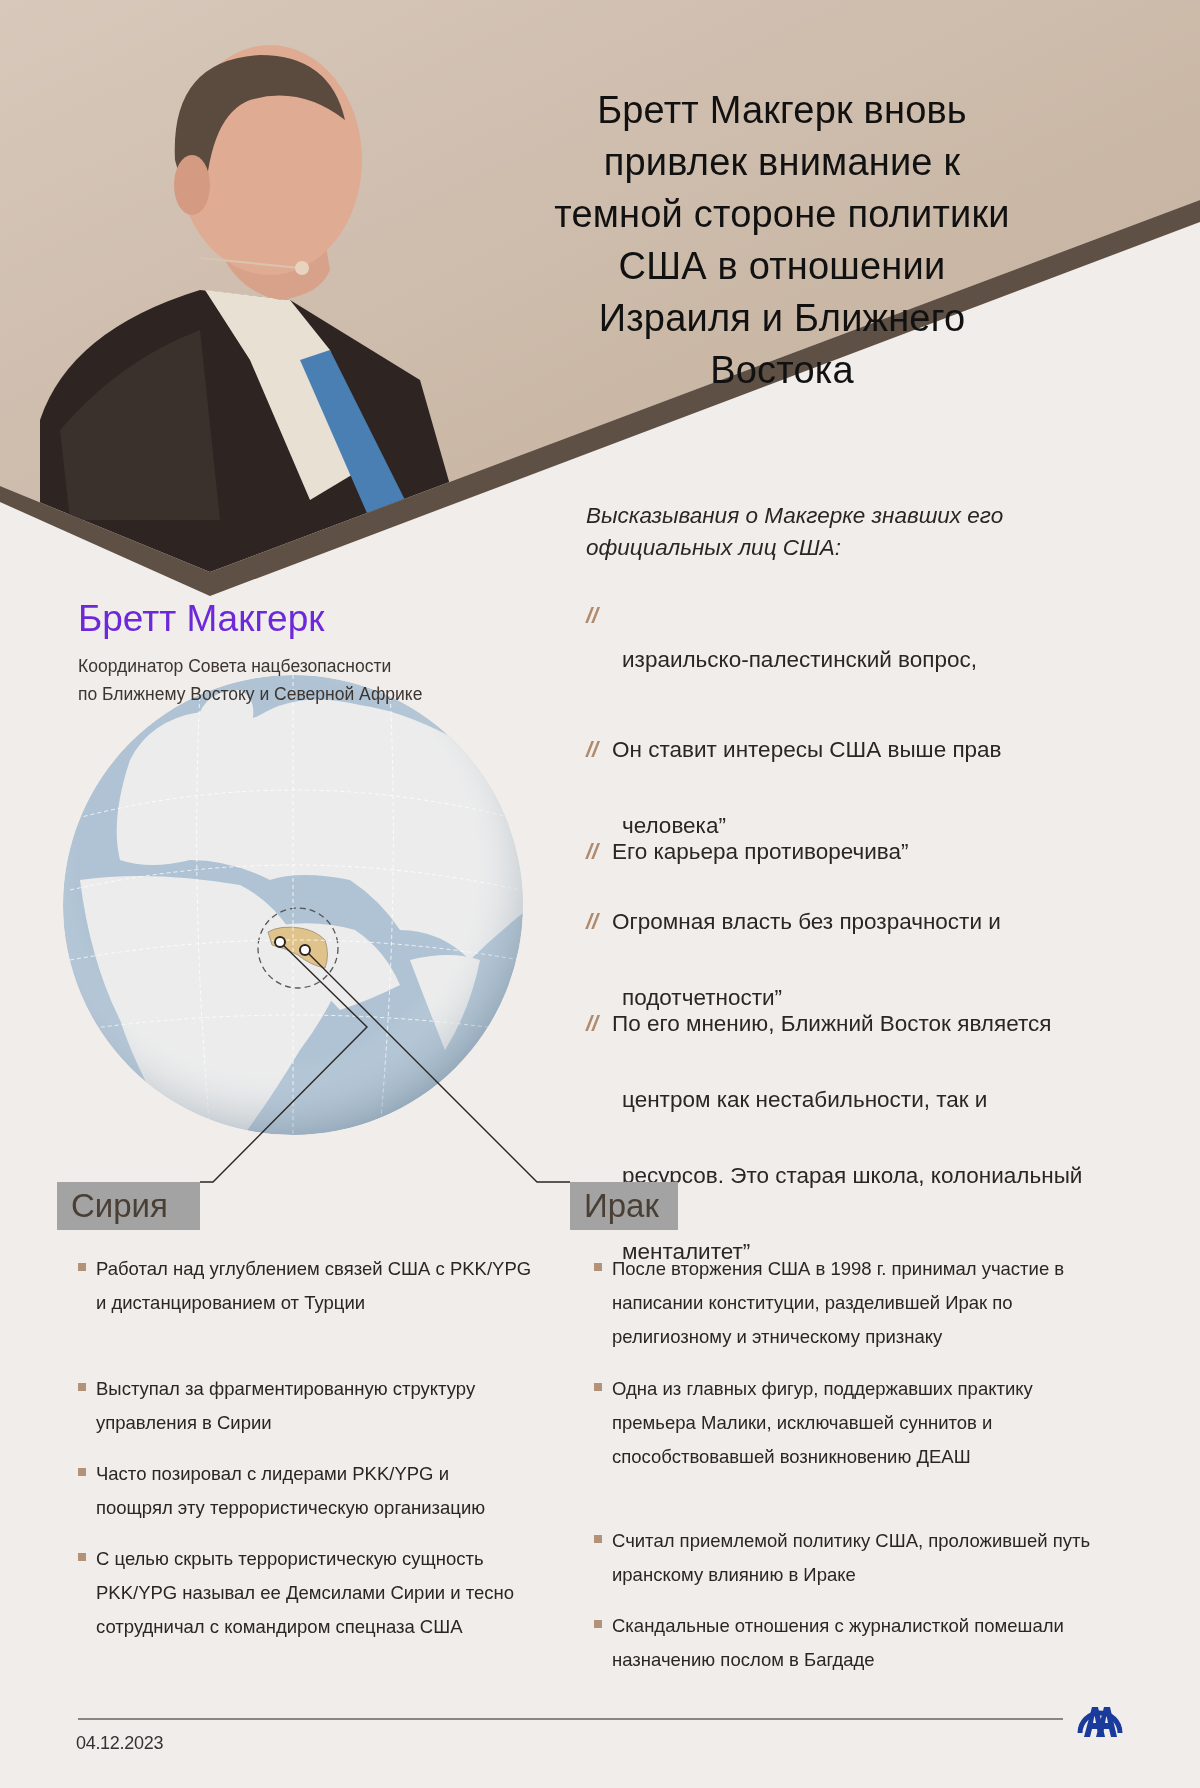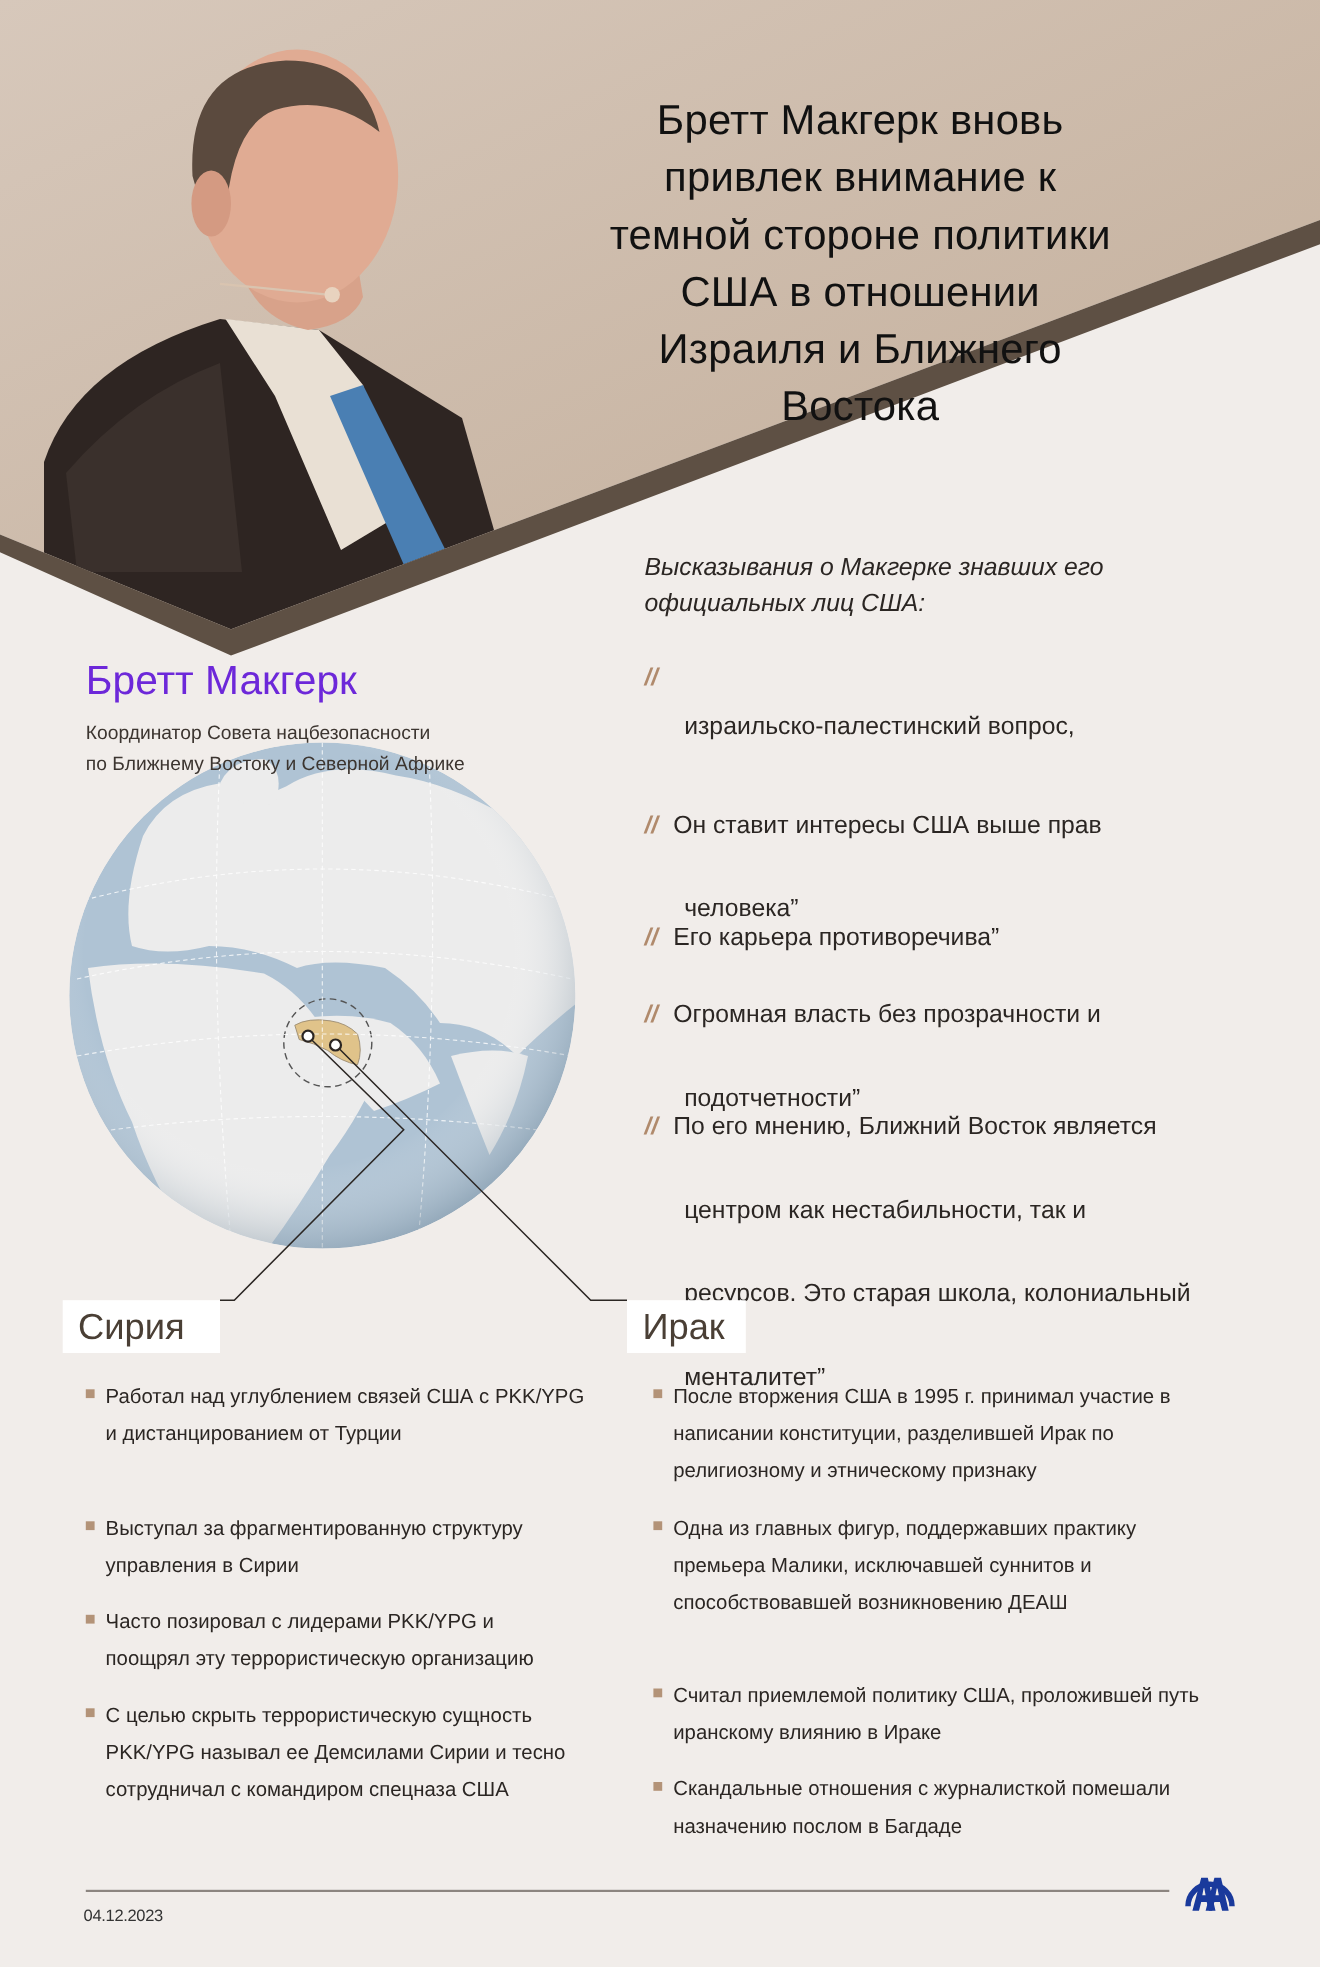--- a/index.html
+++ b/index.html
@@ -32,38 +32,38 @@
   .quote .mark {
     position: absolute; left: 0; top: 0;
     color: #b08a6c; font-style: italic; font-weight: bold; font-size: 22px;
   }
   .quote .qline { display: block; padding-left: 36px; }
   .quote .qline.cont { padding-left: 36px; margin-top: 44px; }
   .quote .qline.first { padding-left: 26px; }
 
   
   .tag {
-    background: #ffffff; color: #4a3f35; font-size: 33px;
+    background: #a3a3a3; color: #4a3f35; font-size: 33px;
     height: 48px; line-height: 48px; padding: 0 14px;
   }
   .tag-syria { left: 57px; top: 1182px; width: 115px; }
   .tag-iraq { left: 570px; top: 1182px; width: 80px; }
 
   
   .blist { font-size: 18.5px; line-height: 34px; color: #2b2623; }
   .bitem { position: absolute; }
   .bitem .sq {
     position: absolute; left: 0; top: 11px; width: 8px; height: 8px; background: #b39378;
   }
   .bitem .btext { display: block; padding-left: 18px; }
   .bitem .btext span { display: block; }
 
   
   .footer-rule { left: 78px; top: 1718px; width: 985px; height: 2px; background: #8c8580; }
-  .footer-date { left: 76px; top: 1733px; font-size: 15px; color: #333; letter-spacing: -0.3px; }
+  .footer-date { left: 76px; top: 1733px; font-size: 18px; color: #333; letter-spacing: -0.3px; }
   .logo { left: 1075px; top: 1693px; width: 50px; height: 48px; }
 </style>
 </head>
 <body>
 
 <svg id="bg-svg" viewBox="0 0 1200 1788" xmlns="http://www.w3.org/2000/svg">
   <defs>
     <linearGradient id="hdrGrad" x1="0" y1="0" x2="1" y2="1">
       <stop offset="0" stop-color="#d7c8bb"></stop>
       <stop offset="1" stop-color="#c2ad99"></stop>
@@ -219,21 +219,21 @@
       <span>PKK/YPG называл ее Демсилами  Сирии и тесно</span>
       <span>сотрудничал с командиром спецназа США</span>
     </span>
   </div>
 </div>
 
 <div class="blist">
   <div class="bitem" style="left:594px; top:1252px">
     <span class="sq"></span>
     <span class="btext">
-      <span>После вторжения США в 1995 г. принимал участие в</span>
+      <span>После вторжения США в 1998 г. принимал участие в</span>
       <span>написании конституции, разделившей Ирак по</span>
       <span>религиозному и этническому признаку</span>
     </span>
   </div>
   <div class="bitem" style="left:594px; top:1372px">
     <span class="sq"></span>
     <span class="btext">
       <span>Одна из главных фигур, поддержавших практику</span>
       <span>премьера Малики, исключавшей суннитов и</span>
       <span>способствовавшей возникновению ДЕАШ</span>

